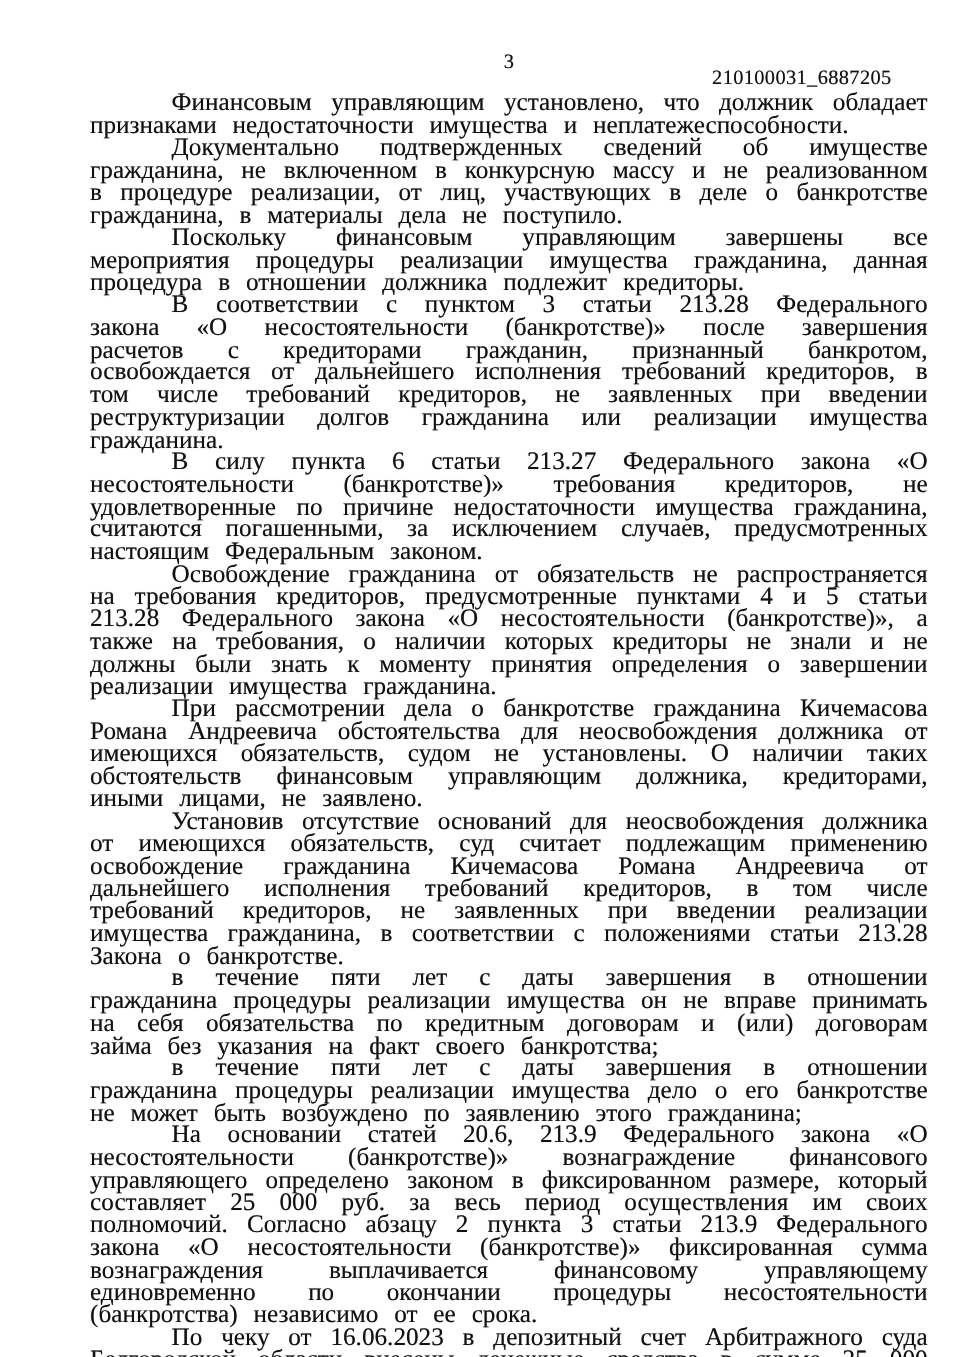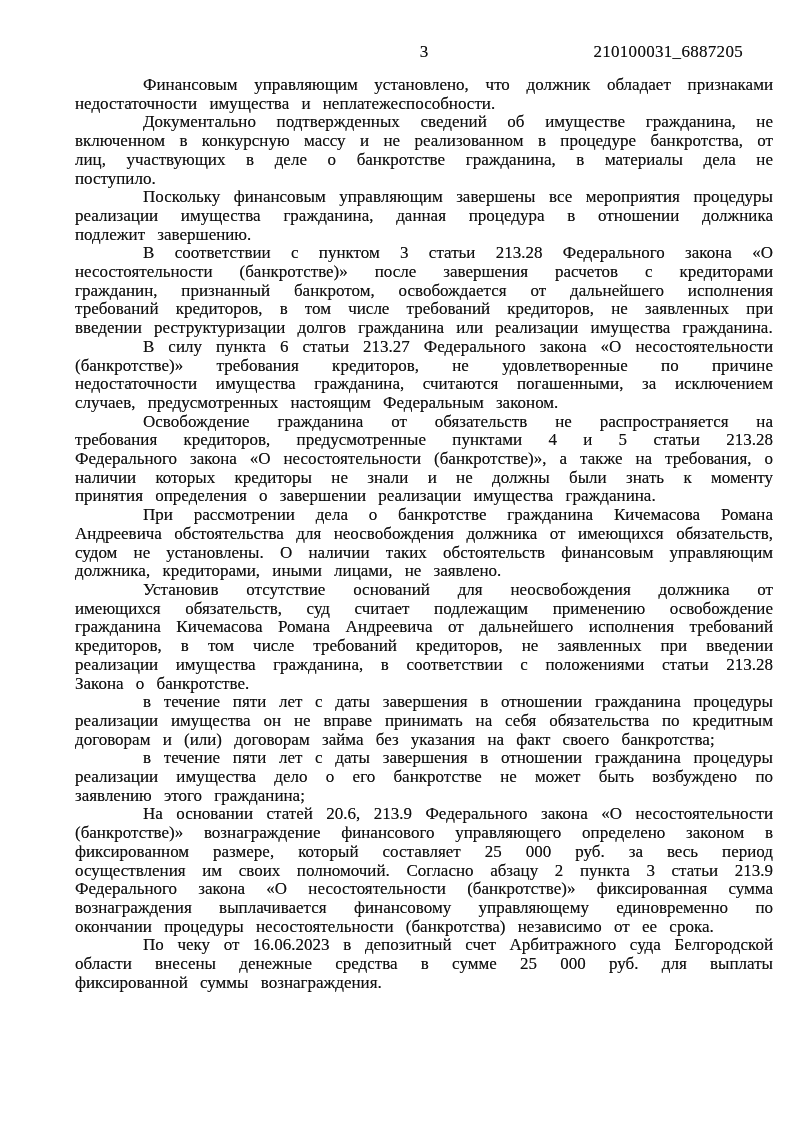--- a/index.html
+++ b/index.html
@@ -29,51 +29,51 @@
   .page-number {
     position: absolute;
     left: 0;
     top: 0;
     width: 100%;
     text-align: center;
   }
   .doc-id {
     position: absolute;
     right: 30px;
-    top: 0;
+    top: 13px;
     letter-spacing: 0.3px;
   }
   .content {
     position: absolute;
     top: 76px;
     left: 75px;
     width: 698px;
   }
   .content p {
     margin: 0;
     padding: 0;
-    font-size: 17px;
+    font-size: 21px;
     line-height: 18.7px;
     text-align: justify;
     text-indent: 68px;
     word-spacing: 8px;
   }
 </style>
 </head>
 <body>
 
 <div class="page">
   <div class="header">
     <span class="page-number">3</span>
     <span class="doc-id">210100031_6887205</span>
   </div>
   <div class="content">
       <p>Финансовым управляющим установлено, что должник обладает признаками недостаточности имущества и неплатежеспособности.</p>
-      <p>Документально подтвержденных сведений об имуществе гражданина, не включенном в конкурсную массу и не реализованном в процедуре банкротства, от лиц, участвующих в деле о банкротстве гражданина, в материалы дела не поступило.</p>
-      <p>Поскольку финансовым управляющим завершены все мероприятия процедуры реализации имущества гражданина, данная процедура в отношении должника подлежит завершению.</p>
+      <p>Документально подтвержденных сведений об имуществе гражданина, не включенном в конкурсную массу и не реализованном в процедуре реализации, от лиц, участвующих в деле о банкротстве гражданина, в материалы дела не поступило.</p>
+      <p>Поскольку финансовым управляющим завершены все мероприятия процедуры реализации имущества гражданина, данная процедура в отношении должника подлежит кредиторы.</p>
       <p>В соответствии с пунктом 3 статьи 213.28 Федерального закона «О несостоятельности (банкротстве)» после завершения расчетов с кредиторами гражданин, признанный банкротом, освобождается от дальнейшего исполнения требований кредиторов, в том числе требований кредиторов, не заявленных при введении реструктуризации долгов гражданина или реализации имущества гражданина.</p>
       <p>В силу пункта 6 статьи 213.27 Федерального закона «О несостоятельности (банкротстве)» требования кредиторов, не удовлетворенные по причине недостаточности имущества гражданина, считаются погашенными, за исключением случаев, предусмотренных настоящим Федеральным законом.</p>
       <p>Освобождение гражданина от обязательств не распространяется на требования кредиторов, предусмотренные пунктами 4 и 5 статьи 213.28 Федерального закона «О несостоятельности (банкротстве)», а также на требования, о наличии которых кредиторы не знали и не должны были знать к моменту принятия определения о завершении реализации имущества гражданина.</p>
       <p>При рассмотрении дела о банкротстве гражданина Кичемасова Романа Андреевича обстоятельства для неосвобождения должника от имеющихся обязательств, судом не установлены. О наличии таких обстоятельств финансовым управляющим должника, кредиторами, иными лицами, не заявлено.</p>
       <p>Установив отсутствие оснований для неосвобождения должника от имеющихся обязательств, суд считает подлежащим применению освобождение гражданина Кичемасова Романа Андреевича от дальнейшего исполнения требований кредиторов, в том числе требований кредиторов, не заявленных при введении реализации имущества гражданина, в соответствии с положениями статьи 213.28 Закона о банкротстве.</p>
       <p>в течение пяти лет с даты завершения в отношении гражданина процедуры реализации имущества он не вправе принимать на себя обязательства по кредитным договорам и (или) договорам займа без указания на факт своего банкротства;</p>
       <p>в течение пяти лет с даты завершения в отношении гражданина процедуры реализации имущества дело о его банкротстве не может быть возбуждено по заявлению этого гражданина;</p>
       <p>На основании статей 20.6, 213.9 Федерального закона «О несостоятельности (банкротстве)» вознаграждение финансового управляющего определено законом в фиксированном размере, который составляет 25 000 руб. за весь период осуществления им своих полномочий. Согласно абзацу 2 пункта 3 статьи 213.9 Федерального закона «О несостоятельности (банкротстве)» фиксированная сумма вознаграждения выплачивается финансовому управляющему единовременно по окончании процедуры несостоятельности (банкротства) независимо от ее срока.</p>
       <p>По чеку от 16.06.2023 в депозитный счет Арбитражного суда Белгородской области внесены денежные средства в сумме 25 000 руб. для выплаты фиксированной суммы вознаграждения.</p>
     </div>

